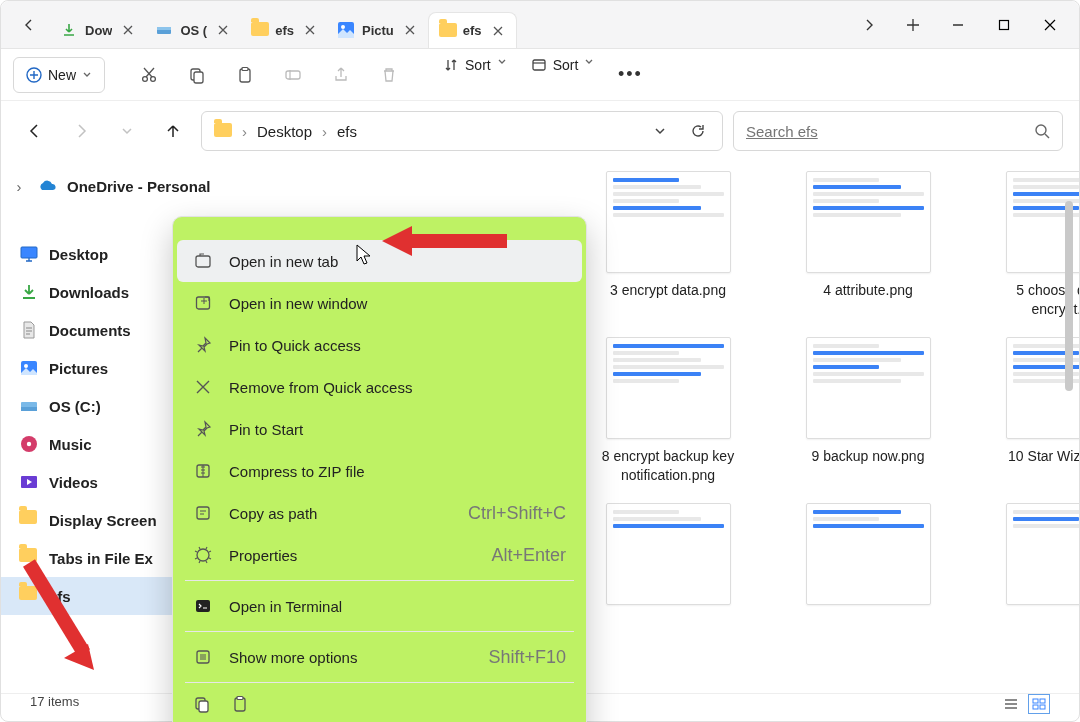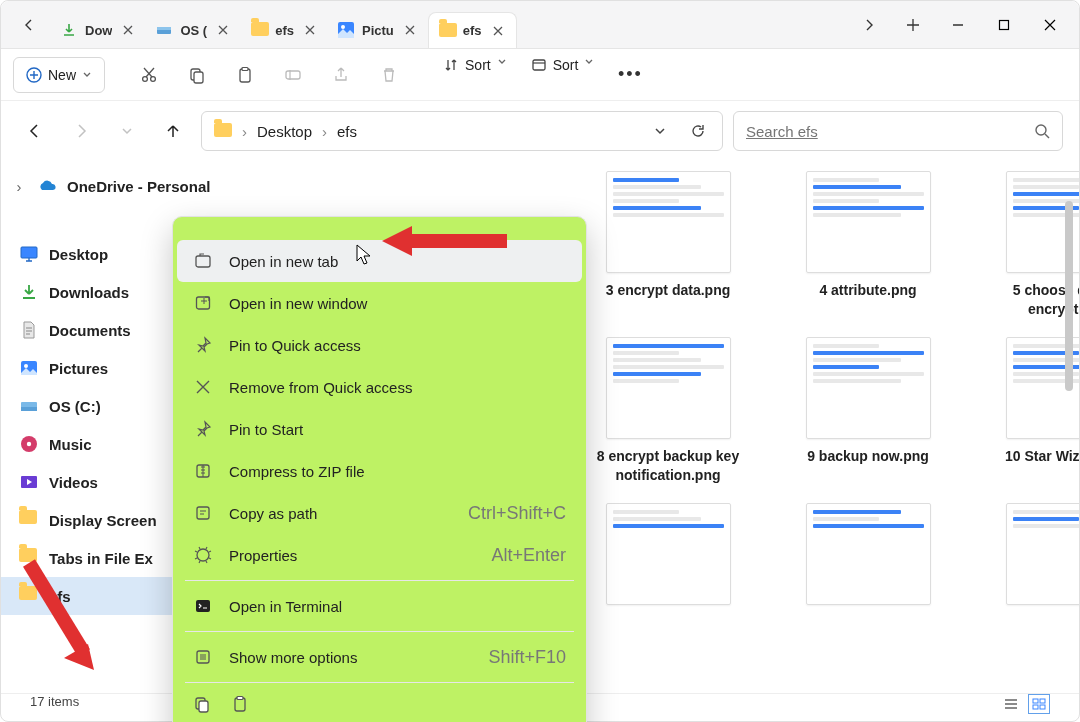--- a/index.html
+++ b/index.html
@@ -38,21 +38,21 @@
 
 .content{flex:1;display:flex;overflow:hidden;}
 .sidebar{width:222px;padding:6px 0 0 0;overflow:hidden;font-size:15px;color:#222;}
 .treeitem{display:flex;align-items:center;height:38px;padding:0 10px 0 18px;gap:10px;}
 .treeitem.top{padding-left:10px;}
 .treeitem.sel{background:#d9e8f8;}
 .treeitem .chev{width:16px;color:#666;display:flex;justify-content:center;}
 .treeitem .ficon{width:20px;height:20px;flex-shrink:0;}
 .treeitem .lbl{white-space:nowrap;overflow:hidden;font-weight:bold;}
 .treegap{height:30px;}
-.files{flex:1;overflow:auto;padding:10px 20px 0 20px;font-weight:bold;}
+.files{flex:1;overflow:auto;padding:10px 20px 0 20px;}
 .grid{display:grid;grid-template-columns:repeat(3,1fr);gap:18px 30px;justify-items:center;margin-left:340px;}
 .file{display:flex;flex-direction:column;align-items:center;width:170px;}
 .thumb{width:125px;height:102px;border:1px solid #ddd;background:#fff;border-radius:2px;box-shadow:0 1px 2px rgba(0,0,0,.06);display:flex;flex-direction:column;padding:6px;gap:3px;}
 .thumb .bar{height:4px;background:#e8e8e8;border-radius:1px;}
 .thumb .bar.b{background:#3b82f6;}
 .thumb .bar.s{width:60%;}
 .thumb .bar.m{width:80%;}
 .fname{margin-top:8px;font-size:14px;color:#222;text-align:center;line-height:1.35;}
 .statusbar{height:28px;border-top:1px solid #eee;display:flex;padding:0 29px;font-size:13px;color:#444;gap:8px;}
 .statusbar .viewbtns{margin-left:auto;display:flex;gap:6px;}

